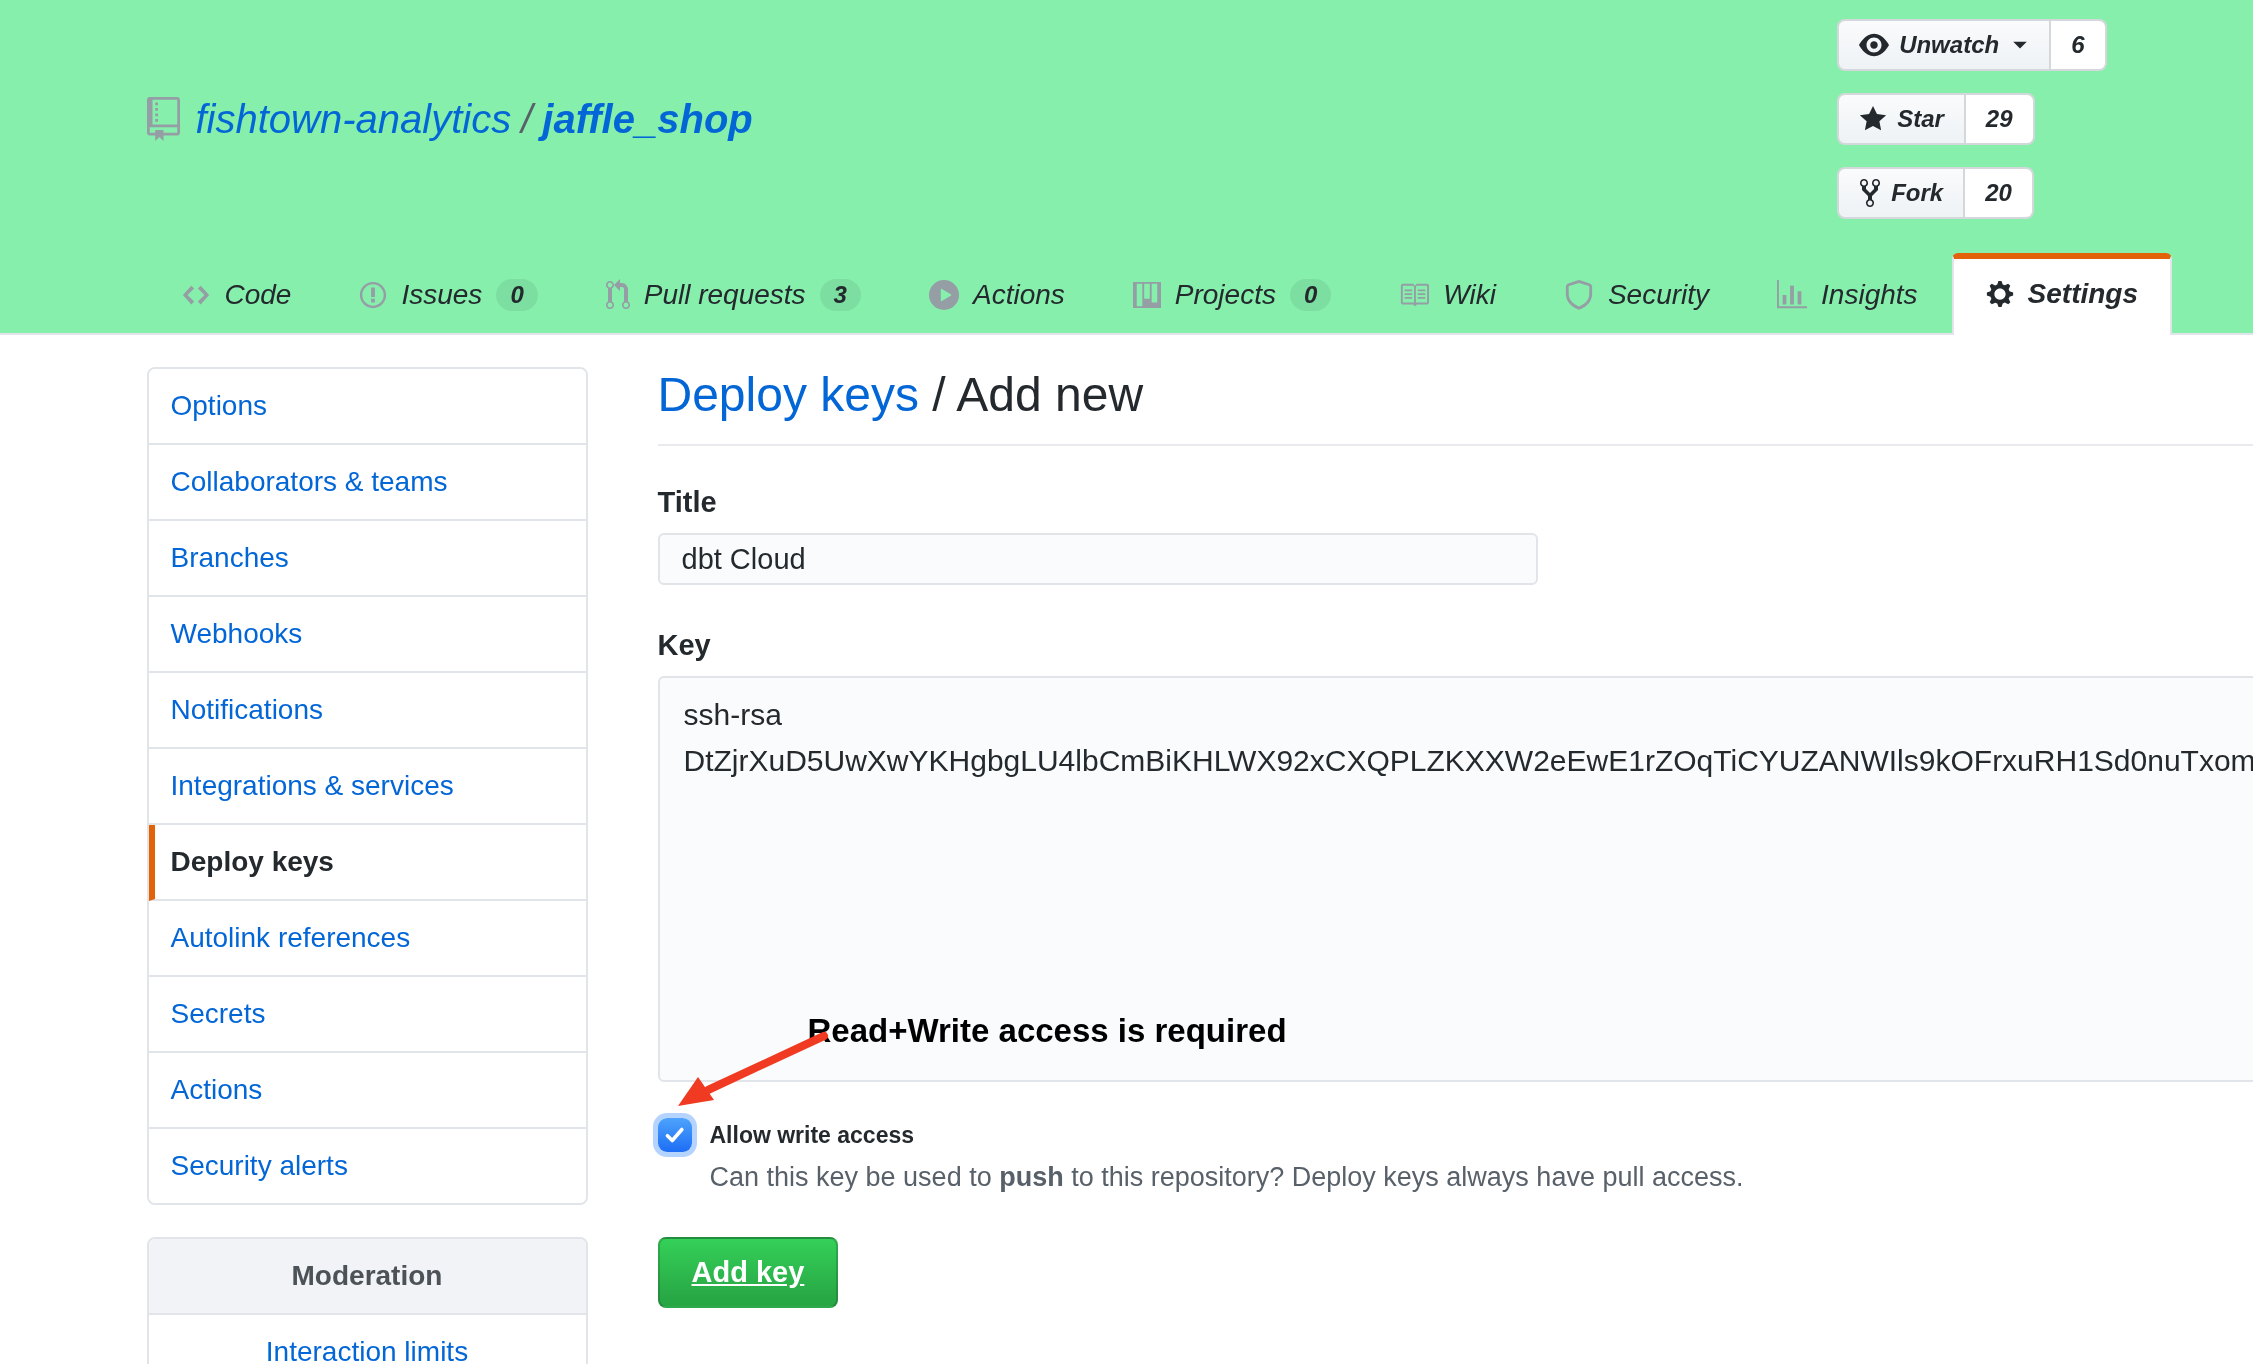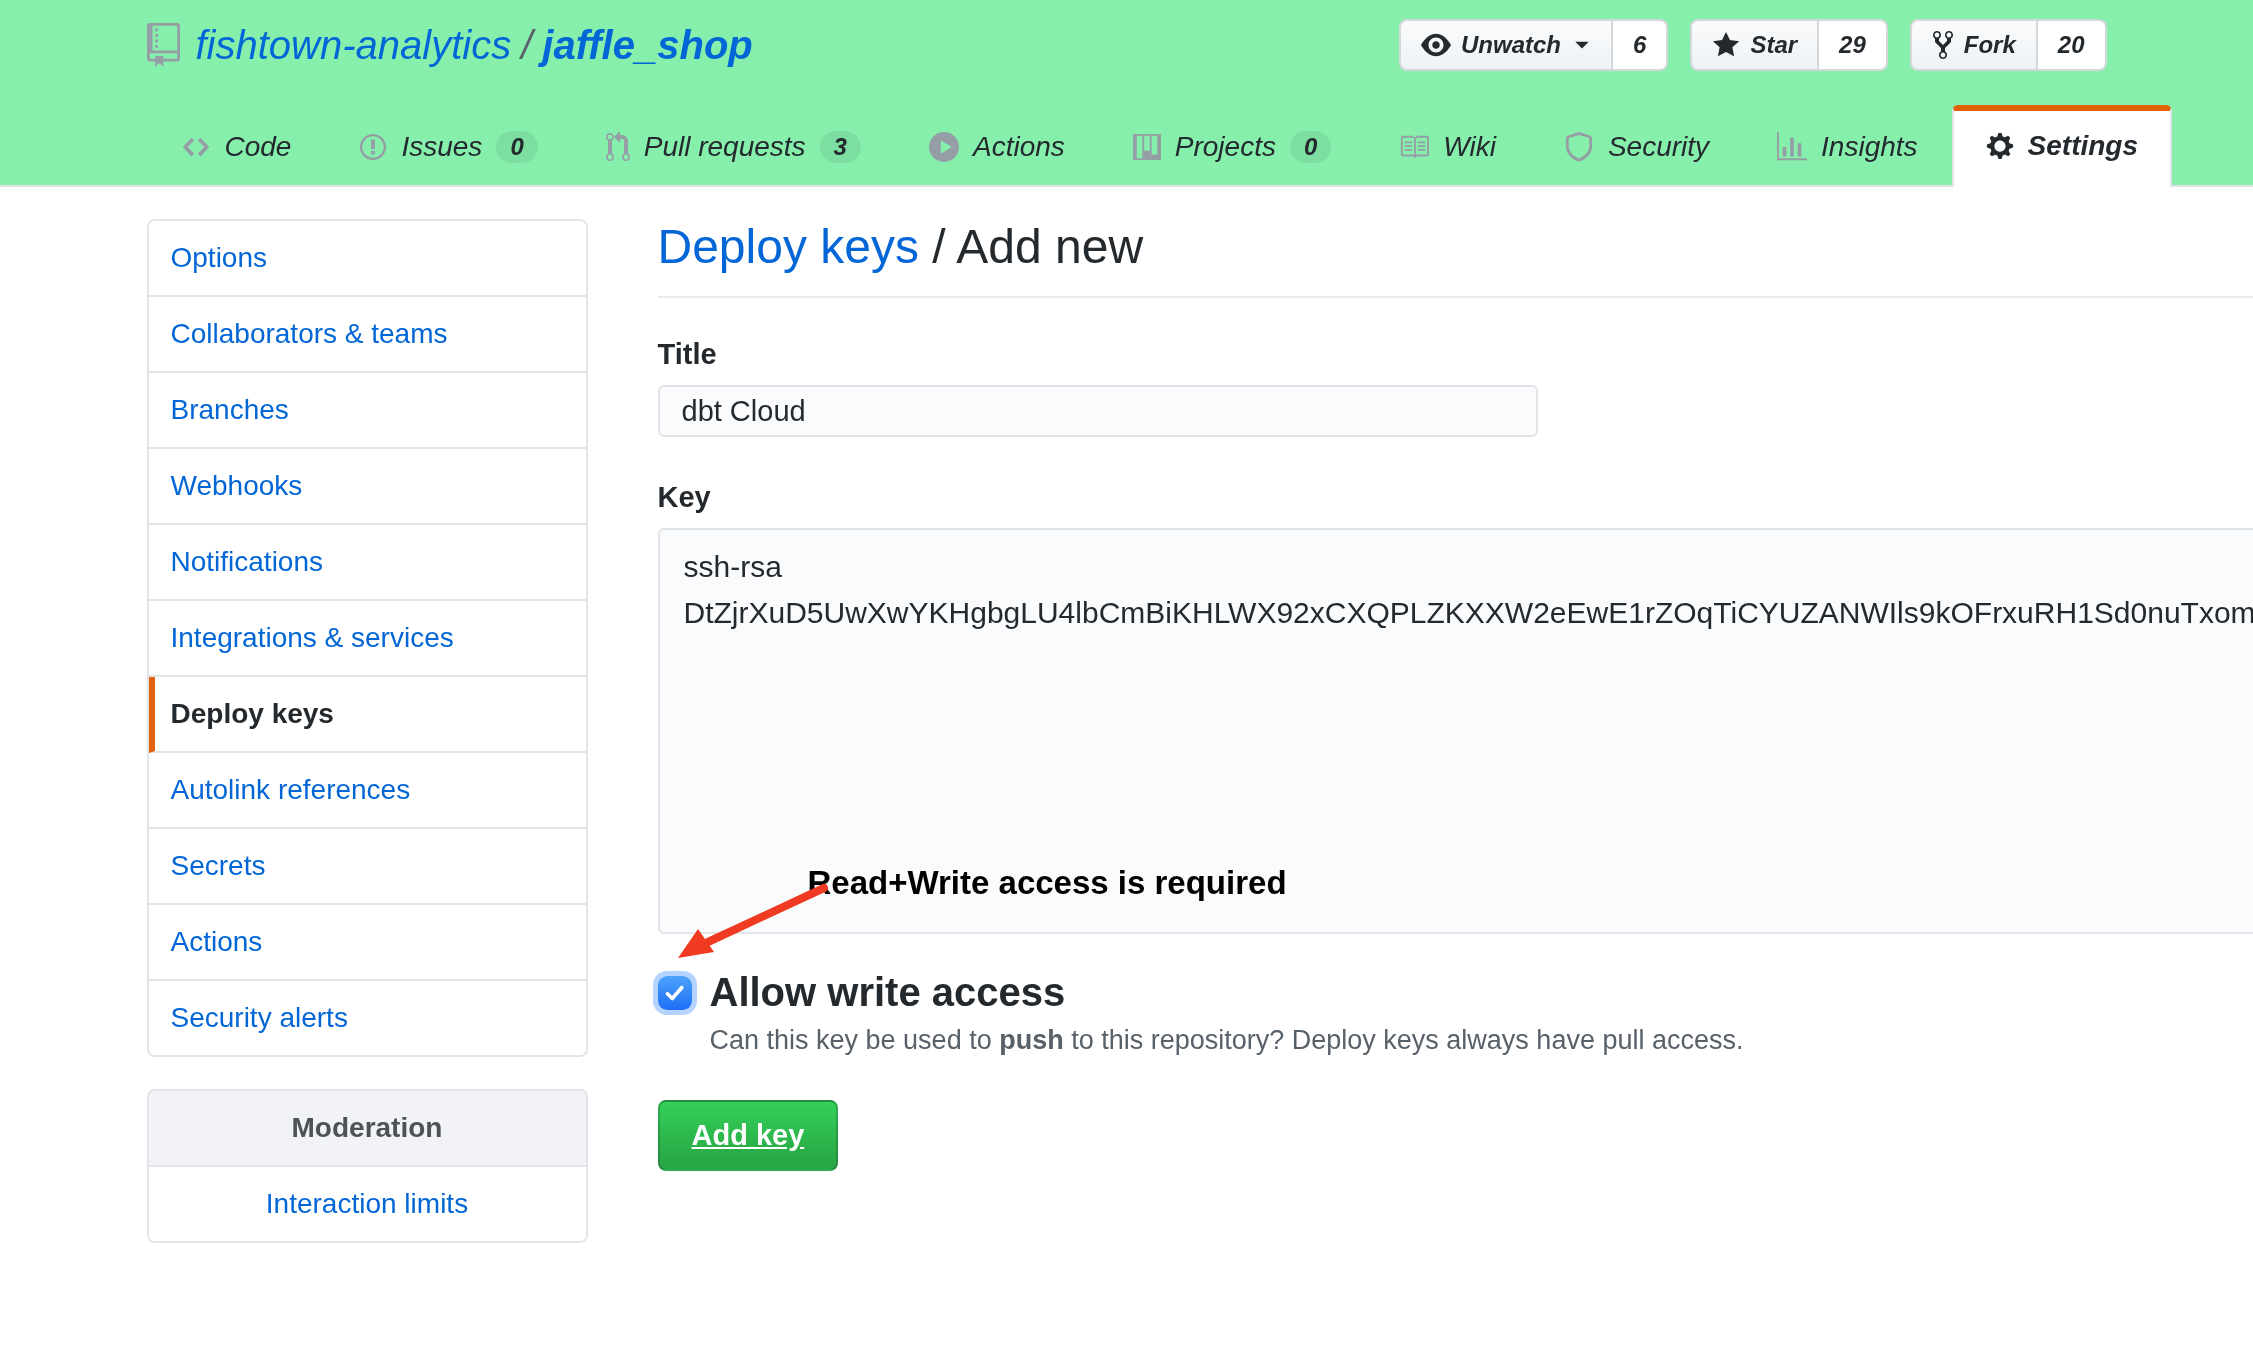--- a/index.html
+++ b/index.html
@@ -15,21 +15,21 @@
 
   
   .page-header { background:#86efac; border-bottom:2px solid #e1e4e8; padding-top:19px;font-style:italic; }
   .repo-row { display:flex; justify-content:space-between; align-items:center; }
   .repo-title { display:flex; align-items:center; font-size:40px; color:#0366d6; }
   .repo-title .octicon { color:#959da5; margin-right:16px; }
   .repo-title a { color:#0366d6; }
   .repo-title .sep { color:#586069; margin:0 10px; }
   .repo-name { font-weight:700; }
 
-  .social { display:flex; gap:22px; }
+  .social { display:flex; gap:22px;flex-direction:column; }
   .btn-group { display:flex; font-size:24px; font-weight:600; color:#24292e; }
   .social-btn {
     display:flex; align-items:center; gap:10px; height:52px; padding:0 20px;
     background:linear-gradient(-180deg,#fafbfc 0%,#eff3f6 90%);
     border:2px solid #d5d8db; border-radius:8px 0 0 8px; color:#24292e;
   }
   .social-count {
     display:flex; align-items:center; height:52px; padding:0 20px;
     background:#ffffff; border:2px solid #d5d8db; border-left:none;
     border-radius:0 8px 8px 0; color:#24292e;
@@ -97,21 +97,21 @@
   }
   .arrow-svg { position:absolute; left:6px; top:352px; z-index:3; overflow:visible; }
 
   .checkbox-row { display:flex; align-items:center; gap:18px; margin-top:36px; }
   .checkbox {
     width:34px; height:34px; border-radius:9px; flex-shrink:0;
     background:linear-gradient(#4da3fc,#1d6ef5);
     box-shadow:0 0 0 5px rgba(120,175,255,0.55);
     display:flex; align-items:center; justify-content:center; cursor:pointer;
   }
-  .checkbox-label { font-size:40px; font-weight:700; cursor:pointer; }
+  .checkbox-label { font-size:23px; font-weight:700; cursor:pointer; }
   .checkbox-help { margin:10px 0 0 52px; font-size:27px; color:#586069; }
   .checkbox-help b { font-weight:700; }
 
   .btn-primary {
     margin-top:44px; display:inline-block; padding:17px 32px; font-size:29px; font-weight:700;
     color:#ffffff; background:linear-gradient(-180deg,#34d058 0%,#28a745 90%);
     border:2px solid rgba(27,31,35,0.2); border-radius:8px; cursor:pointer;
     font-family:"Liberation Sans","DejaVu Sans",sans-serif;
     text-decoration:underline;
   }

